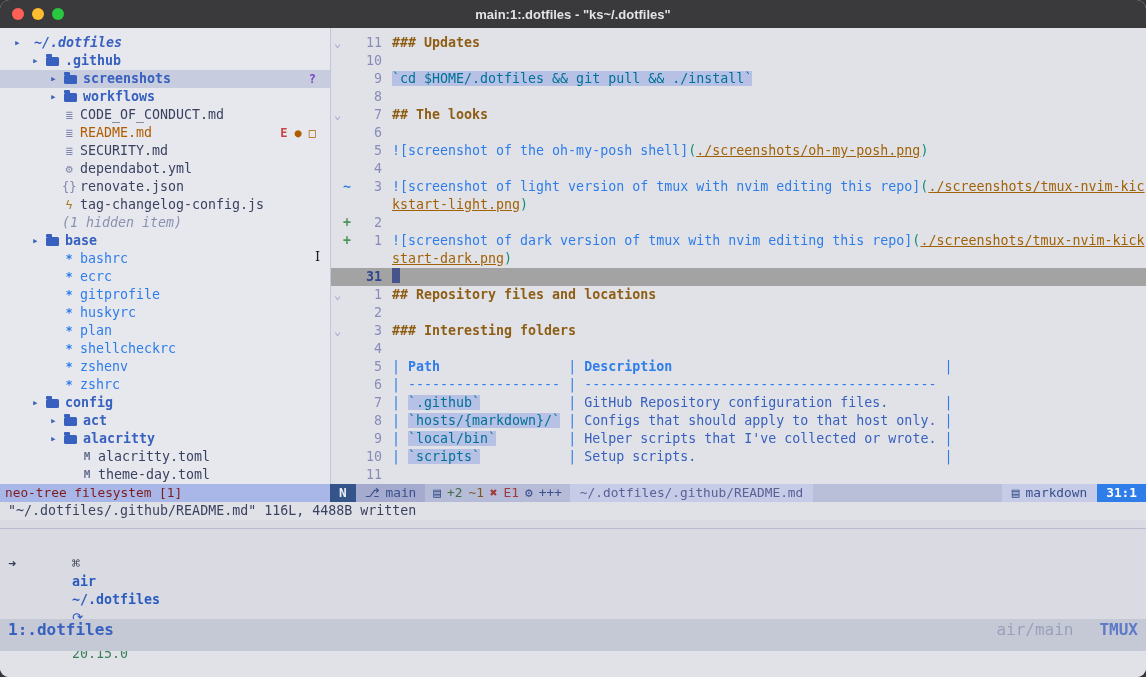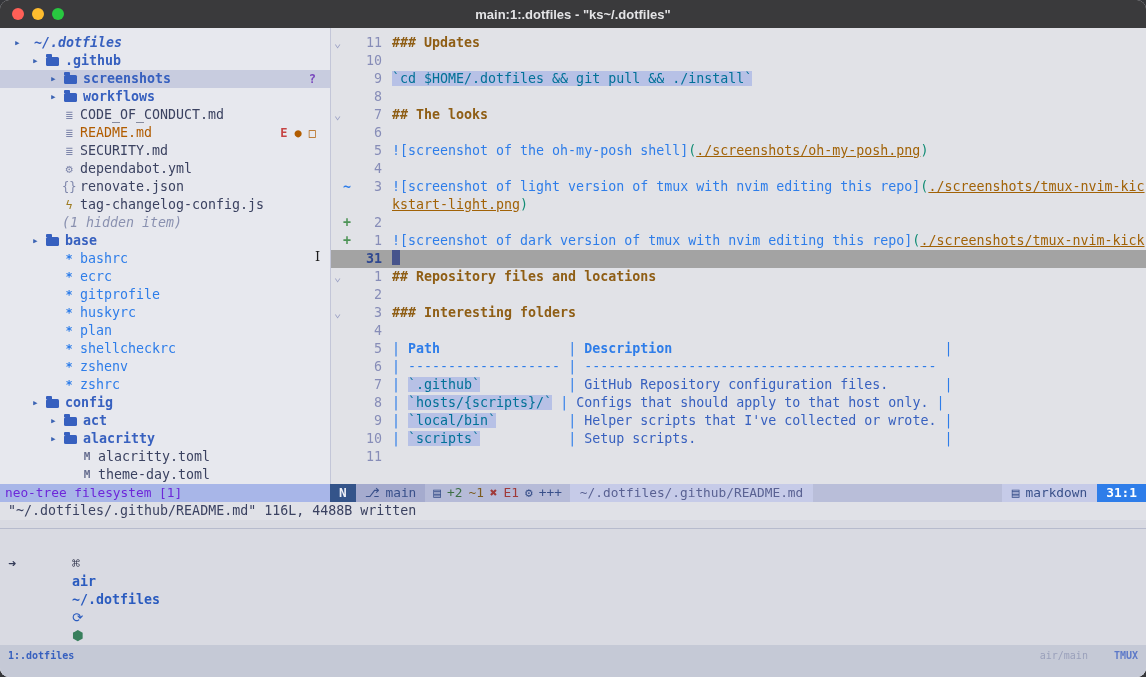--- a/index.html
+++ b/index.html
@@ -58,21 +58,21 @@
   .seg-code{color:#007197;background:#b7c1e6;}
   .seg-link{color:#2e7de9;}
   .seg-url{color:#118c74;}
   .seg-urlu{color:#a16207;text-decoration:underline;}
   .seg-pipe{color:#2e7de9;}
   .seg-dash{color:#2e7de9;}
   .seg-th{color:#2e7de9;font-weight:bold;text-align:center;}
   .seg-cell{color:#3760bf;}
   
   .neo-status{position:absolute;left:0;top:456px;width:330px;height:18px;background:#a8b6e8;
-              color:#6d28d9;font-size:12.8px;line-height:18px;padding-left:5px;box-sizing:border-box;}
+              color:#7f1d1d;font-size:12.8px;line-height:18px;padding-left:5px;box-sizing:border-box;}
   .lualine{position:absolute;left:330px;top:456px;width:816px;height:18px;display:flex;
            font-size:12.8px;line-height:18px;background:#b9bed9;white-space:pre;color:#39508a;}
   .sl-mode{background:#34548a;color:#edeff7;font-weight:bold;padding:0 9px;}
   .sl-git{background:#a5abce;padding:0 9px;display:flex;gap:6px;}
   .sl-info{background:#b6bbd8;padding:0 8px;display:flex;gap:6px;}
   .sl-add{color:#3c6e44;}.sl-chg{color:#7c5b1e;}.sl-err{color:#a03a3a;}
   .sl-path{background:#c6cbe8;color:#5a6293;padding:0 10px;}
   .sl-fill{flex:1;}
   .sl-ft{background:#c6cbe8;padding:0 10px;display:flex;gap:6px;}
   .sl-pos{background:#2e7de9;color:#ffffff;font-weight:bold;padding:0 9px;}
@@ -86,23 +86,23 @@
                font-size:13.3px;white-space:pre;}
   .arrow-line{position:absolute;left:8px;top:35px;height:18px;line-height:18px;font-size:13.3px;
               color:#343b58;font-weight:bold;}
   .sh-apple{color:#30344c;margin-right:6px;}
   .sh-user{color:#2a5bbf;font-weight:bold;margin-right:7px;}
   .sh-cwd{color:#2a5bbf;font-weight:bold;margin-right:7px;}
   .sh-sync{color:#2a5bbf;margin-right:14px;}
   .sh-node-icon{color:#387f5c;margin-right:5px;}
   .sh-node{color:#387f5c;}
   
-  .tmux{position:absolute;left:0;top:617px;width:1146px;height:32px;background:#c5c9d6;
+  .tmux{position:absolute;left:0;top:591px;width:1146px;height:32px;background:#c5c9d6;
         display:flex;align-items:flex-start;padding:2px 8px 0 8px;box-sizing:border-box;
-        font-size:10px;line-height:18px;}
+        font-size:16px;line-height:18px;}
   .tmux-left{color:#3760bf;font-weight:bold;}
   .tmux-fill{flex:1;}
   .tmux-session{color:#9aa0bb;margin-right:26px;}
   .tmux-label{color:#5d79c8;font-weight:bold;}
   
   .mouse-ibeam{position:absolute;left:315px;top:222px;font-family:"DejaVu Serif",serif;
                font-size:13px;color:#1c1c1c;line-height:14px;}
 </style>
 </head>
 <body>
@@ -154,29 +154,30 @@
         <div class="ed-row"><span class="fold"> </span><span class="sign"> </span><span class="num">9</span><span class="ltext"><span class="seg-code">`cd $HOME/.dotfiles &amp;&amp; git pull &amp;&amp; ./install`</span></span></div>
         <div class="ed-row"><span class="fold"> </span><span class="sign"> </span><span class="num">8</span><span class="ltext"></span></div>
         <div class="ed-row"><span class="fold">⌄</span><span class="sign"> </span><span class="num">7</span><span class="ltext"><span class="seg-h">## The looks</span></span></div>
         <div class="ed-row"><span class="fold"> </span><span class="sign"> </span><span class="num">6</span><span class="ltext"></span></div>
         <div class="ed-row"><span class="fold"> </span><span class="sign"> </span><span class="num">5</span><span class="ltext"><span class="seg-link">![screenshot of the oh-my-posh shell]</span><span class="seg-url">(</span><span class="seg-urlu">./screenshots/oh-my-posh.png</span><span class="seg-url">)</span></span></div>
         <div class="ed-row"><span class="fold"> </span><span class="sign"> </span><span class="num">4</span><span class="ltext"></span></div>
         <div class="ed-row"><span class="fold"> </span><span class="sign sign-change">~</span><span class="num">3</span><span class="ltext"><span class="seg-link">![screenshot of light version of tmux with nvim editing this repo]</span><span class="seg-url">(</span><span class="seg-urlu">./screenshots/tmux-nvim-kic</span></span></div>
         <div class="ed-row"><span class="fold"> </span><span class="sign"> </span><span class="num"></span><span class="ltext"><span class="seg-urlu">kstart-light.png</span><span class="seg-url">)</span></span></div>
         <div class="ed-row"><span class="fold"> </span><span class="sign sign-add">+</span><span class="num">2</span><span class="ltext"></span></div>
         <div class="ed-row"><span class="fold"> </span><span class="sign sign-add">+</span><span class="num">1</span><span class="ltext"><span class="seg-link">![screenshot of dark version of tmux with nvim editing this repo]</span><span class="seg-url">(</span><span class="seg-urlu">./screenshots/tmux-nvim-kick</span></span></div>
+        <div class="ed-row"><span class="fold"> </span><span class="sign"> </span><span class="num"></span><span class="ltext"><span class="seg-urlu">start-dark.png</span><span class="seg-url">)</span></span></div>
         <div class="ed-row cursorline"><span class="fold"> </span><span class="sign"> </span><span class="num">31</span><span class="ltext"><span class="cursor-block"></span></span></div>
         <div class="ed-row"><span class="fold">⌄</span><span class="sign"> </span><span class="num">1</span><span class="ltext"><span class="seg-h">## Repository files and locations</span></span></div>
         <div class="ed-row"><span class="fold"> </span><span class="sign"> </span><span class="num">2</span><span class="ltext"></span></div>
         <div class="ed-row"><span class="fold">⌄</span><span class="sign"> </span><span class="num">3</span><span class="ltext"><span class="seg-h">### Interesting folders</span></span></div>
         <div class="ed-row"><span class="fold"> </span><span class="sign"> </span><span class="num">4</span><span class="ltext"></span></div>
         <div class="ed-row"><span class="fold"> </span><span class="sign"> </span><span class="num">5</span><span class="ltext"><span class="seg-pipe">| </span><span class="seg-th">Path</span><span class="seg-cell">               </span><span class="seg-pipe"> | </span><span class="seg-th">Description</span><span class="seg-cell">                                 </span><span class="seg-pipe"> |</span></span></div>
         <div class="ed-row"><span class="fold"> </span><span class="sign"> </span><span class="num">6</span><span class="ltext"><span class="seg-pipe">| </span><span class="seg-dash">-------------------</span><span class="seg-pipe"> | </span><span class="seg-dash">--------------------------------------------</span></span></div>
         <div class="ed-row"><span class="fold"> </span><span class="sign"> </span><span class="num">7</span><span class="ltext"><span class="seg-pipe">| </span><span class="seg-code">`.github`</span><span class="seg-cell">          </span><span class="seg-pipe"> | </span><span class="seg-cell">GitHub Repository configuration files.</span><span class="seg-cell">      </span><span class="seg-pipe"> |</span></span></div>
-        <div class="ed-row"><span class="fold"> </span><span class="sign"> </span><span class="num">8</span><span class="ltext"><span class="seg-pipe">| </span><span class="seg-code">`hosts/{scripts}/`</span><span class="seg-pipe"> | </span><span class="seg-cell">Configs that should apply to that host only.</span><span class="seg-pipe"> |</span></span></div>
+        <div class="ed-row"><span class="fold"> </span><span class="sign"> </span><span class="num">8</span><span class="ltext"><span class="seg-pipe">| </span><span class="seg-code">`hosts/{markdown}/`</span><span class="seg-pipe"> | </span><span class="seg-cell">Configs that should apply to that host only.</span><span class="seg-pipe"> |</span></span></div>
         <div class="ed-row"><span class="fold"> </span><span class="sign"> </span><span class="num">9</span><span class="ltext"><span class="seg-pipe">| </span><span class="seg-code">`local/bin`</span><span class="seg-cell">        </span><span class="seg-pipe"> | </span><span class="seg-cell">Helper scripts that I've collected or wrote.</span><span class="seg-pipe"> |</span></span></div>
         <div class="ed-row"><span class="fold"> </span><span class="sign"> </span><span class="num">10</span><span class="ltext"><span class="seg-pipe">| </span><span class="seg-code">`scripts`</span><span class="seg-cell">          </span><span class="seg-pipe"> | </span><span class="seg-cell">Setup scripts.</span><span class="seg-cell">                              </span><span class="seg-pipe"> |</span></span></div>
         <div class="ed-row"><span class="fold"> </span><span class="sign"> </span><span class="num">11</span><span class="ltext"></span></div>
       </div>
 
     <div class="neo-status">neo-tree filesystem [1]</div>
 
     <div class="lualine">
       <span class="sl-mode">N</span>
       <span class="sl-git">

